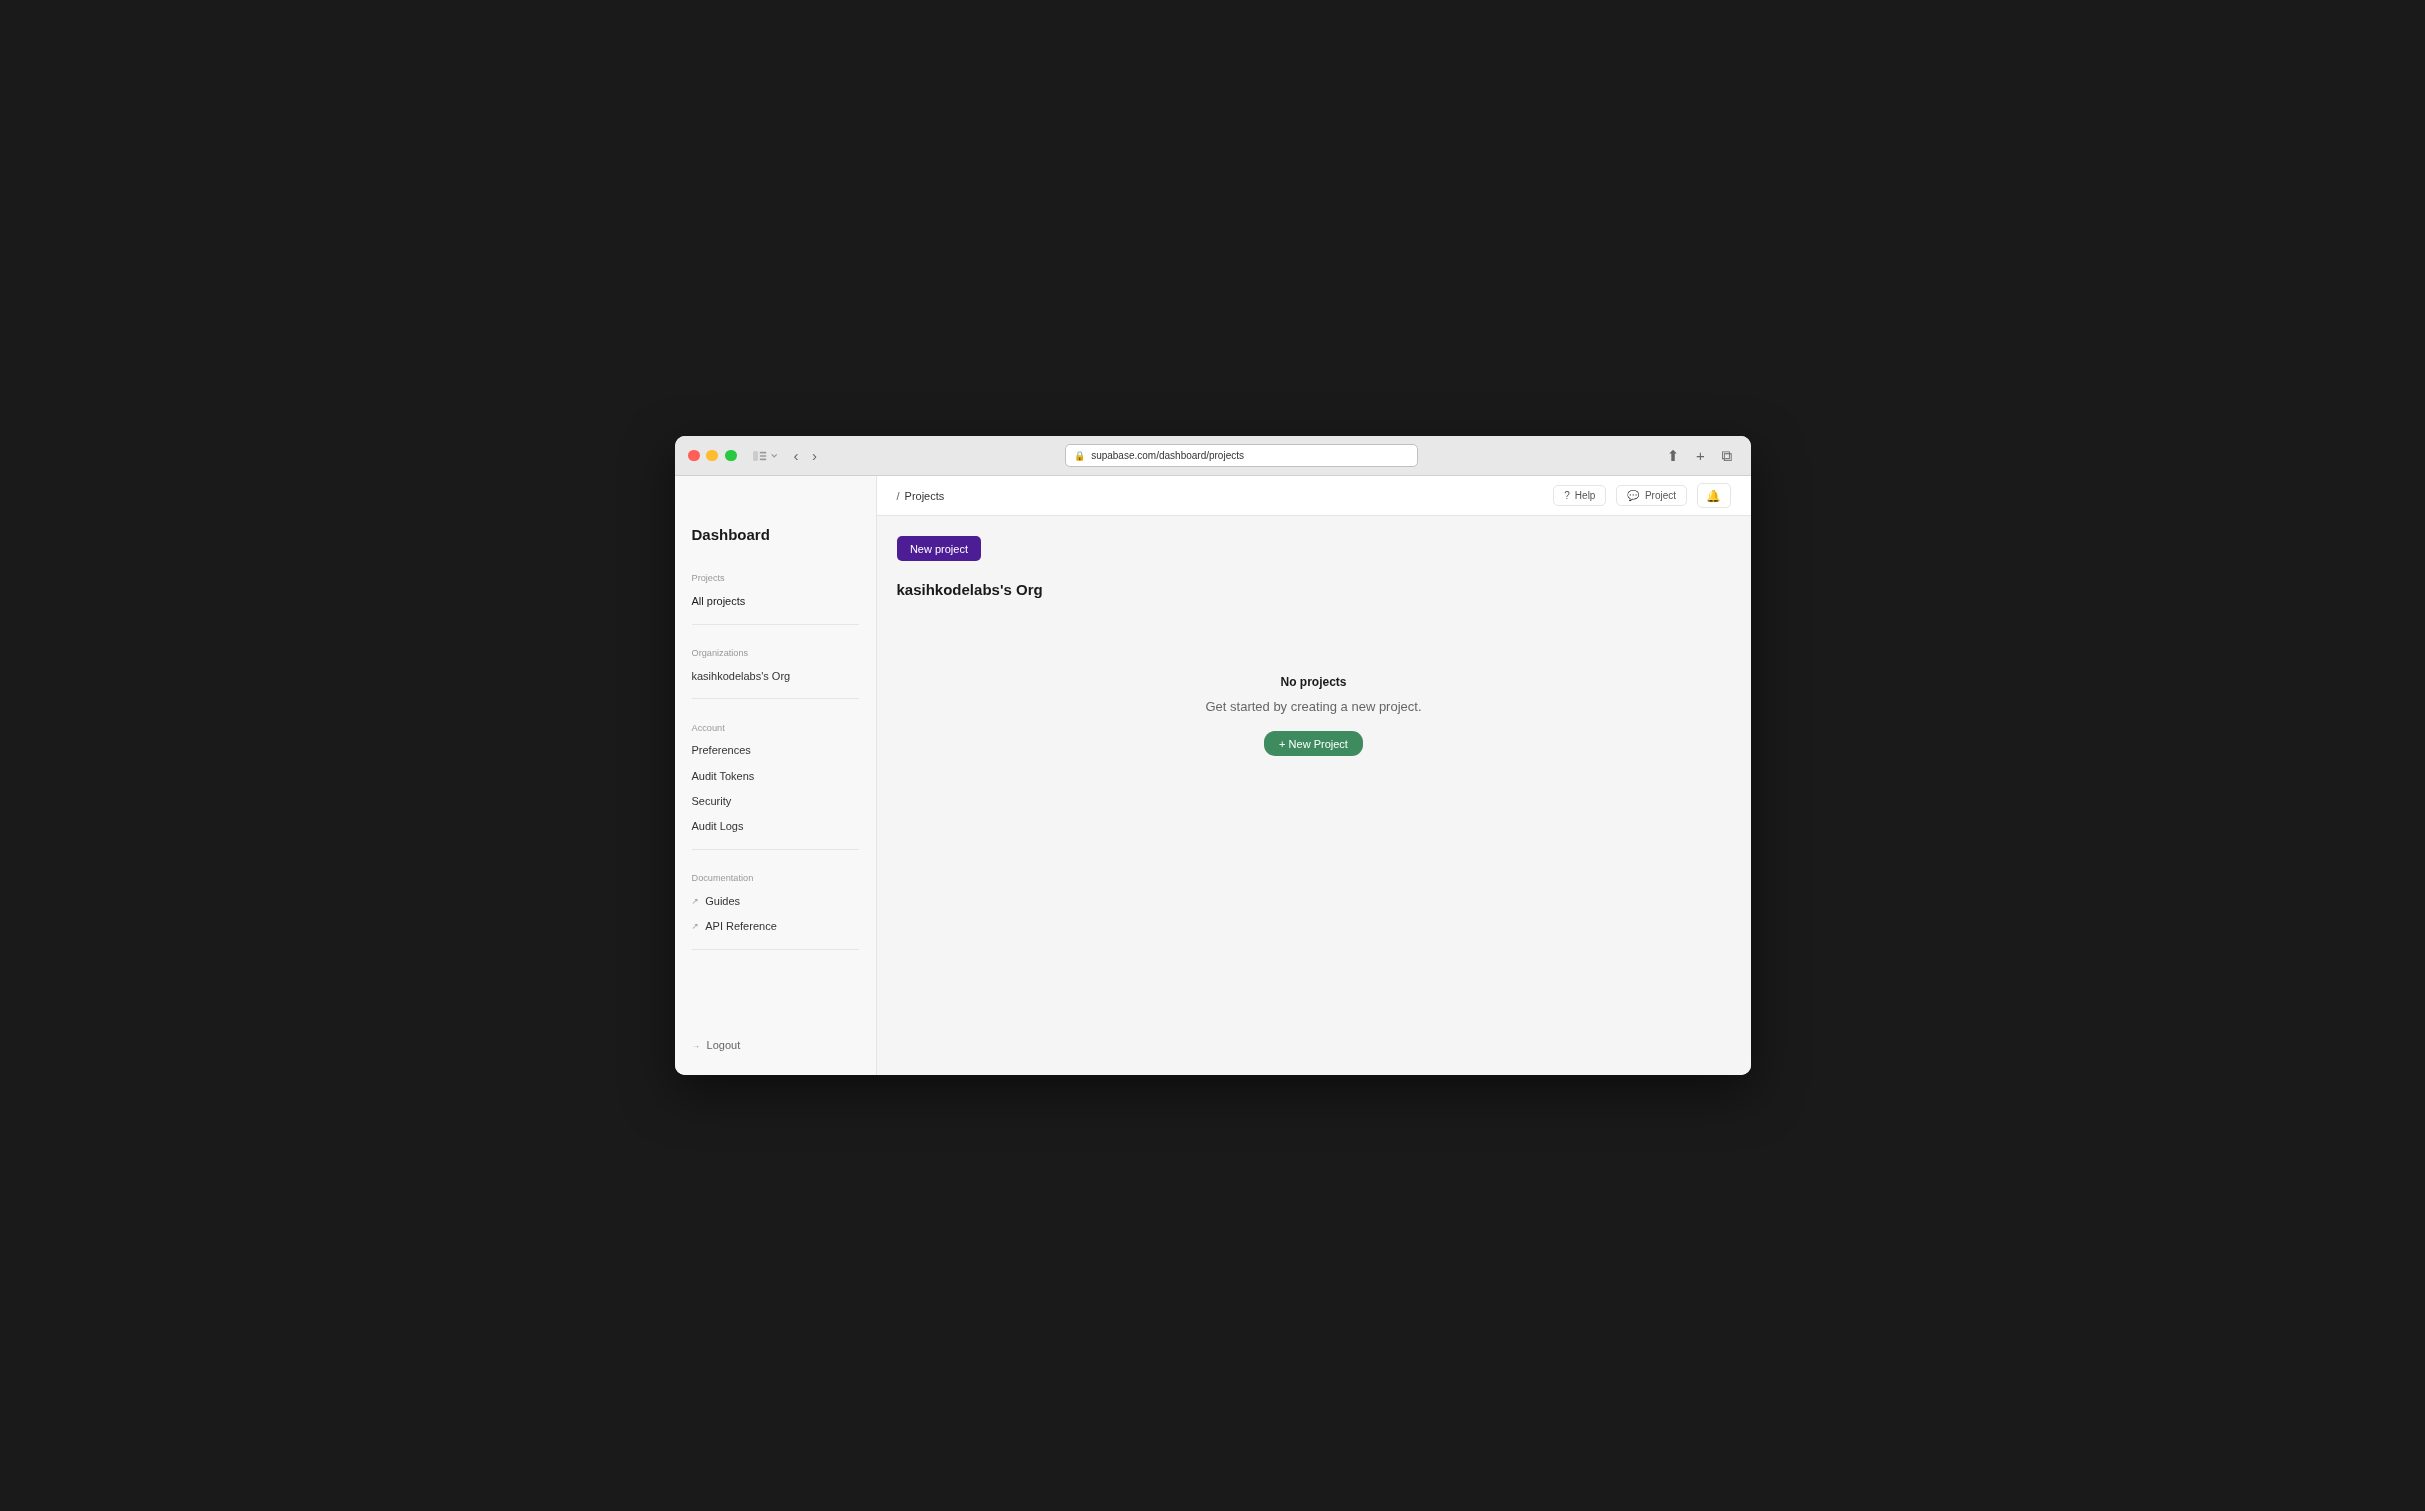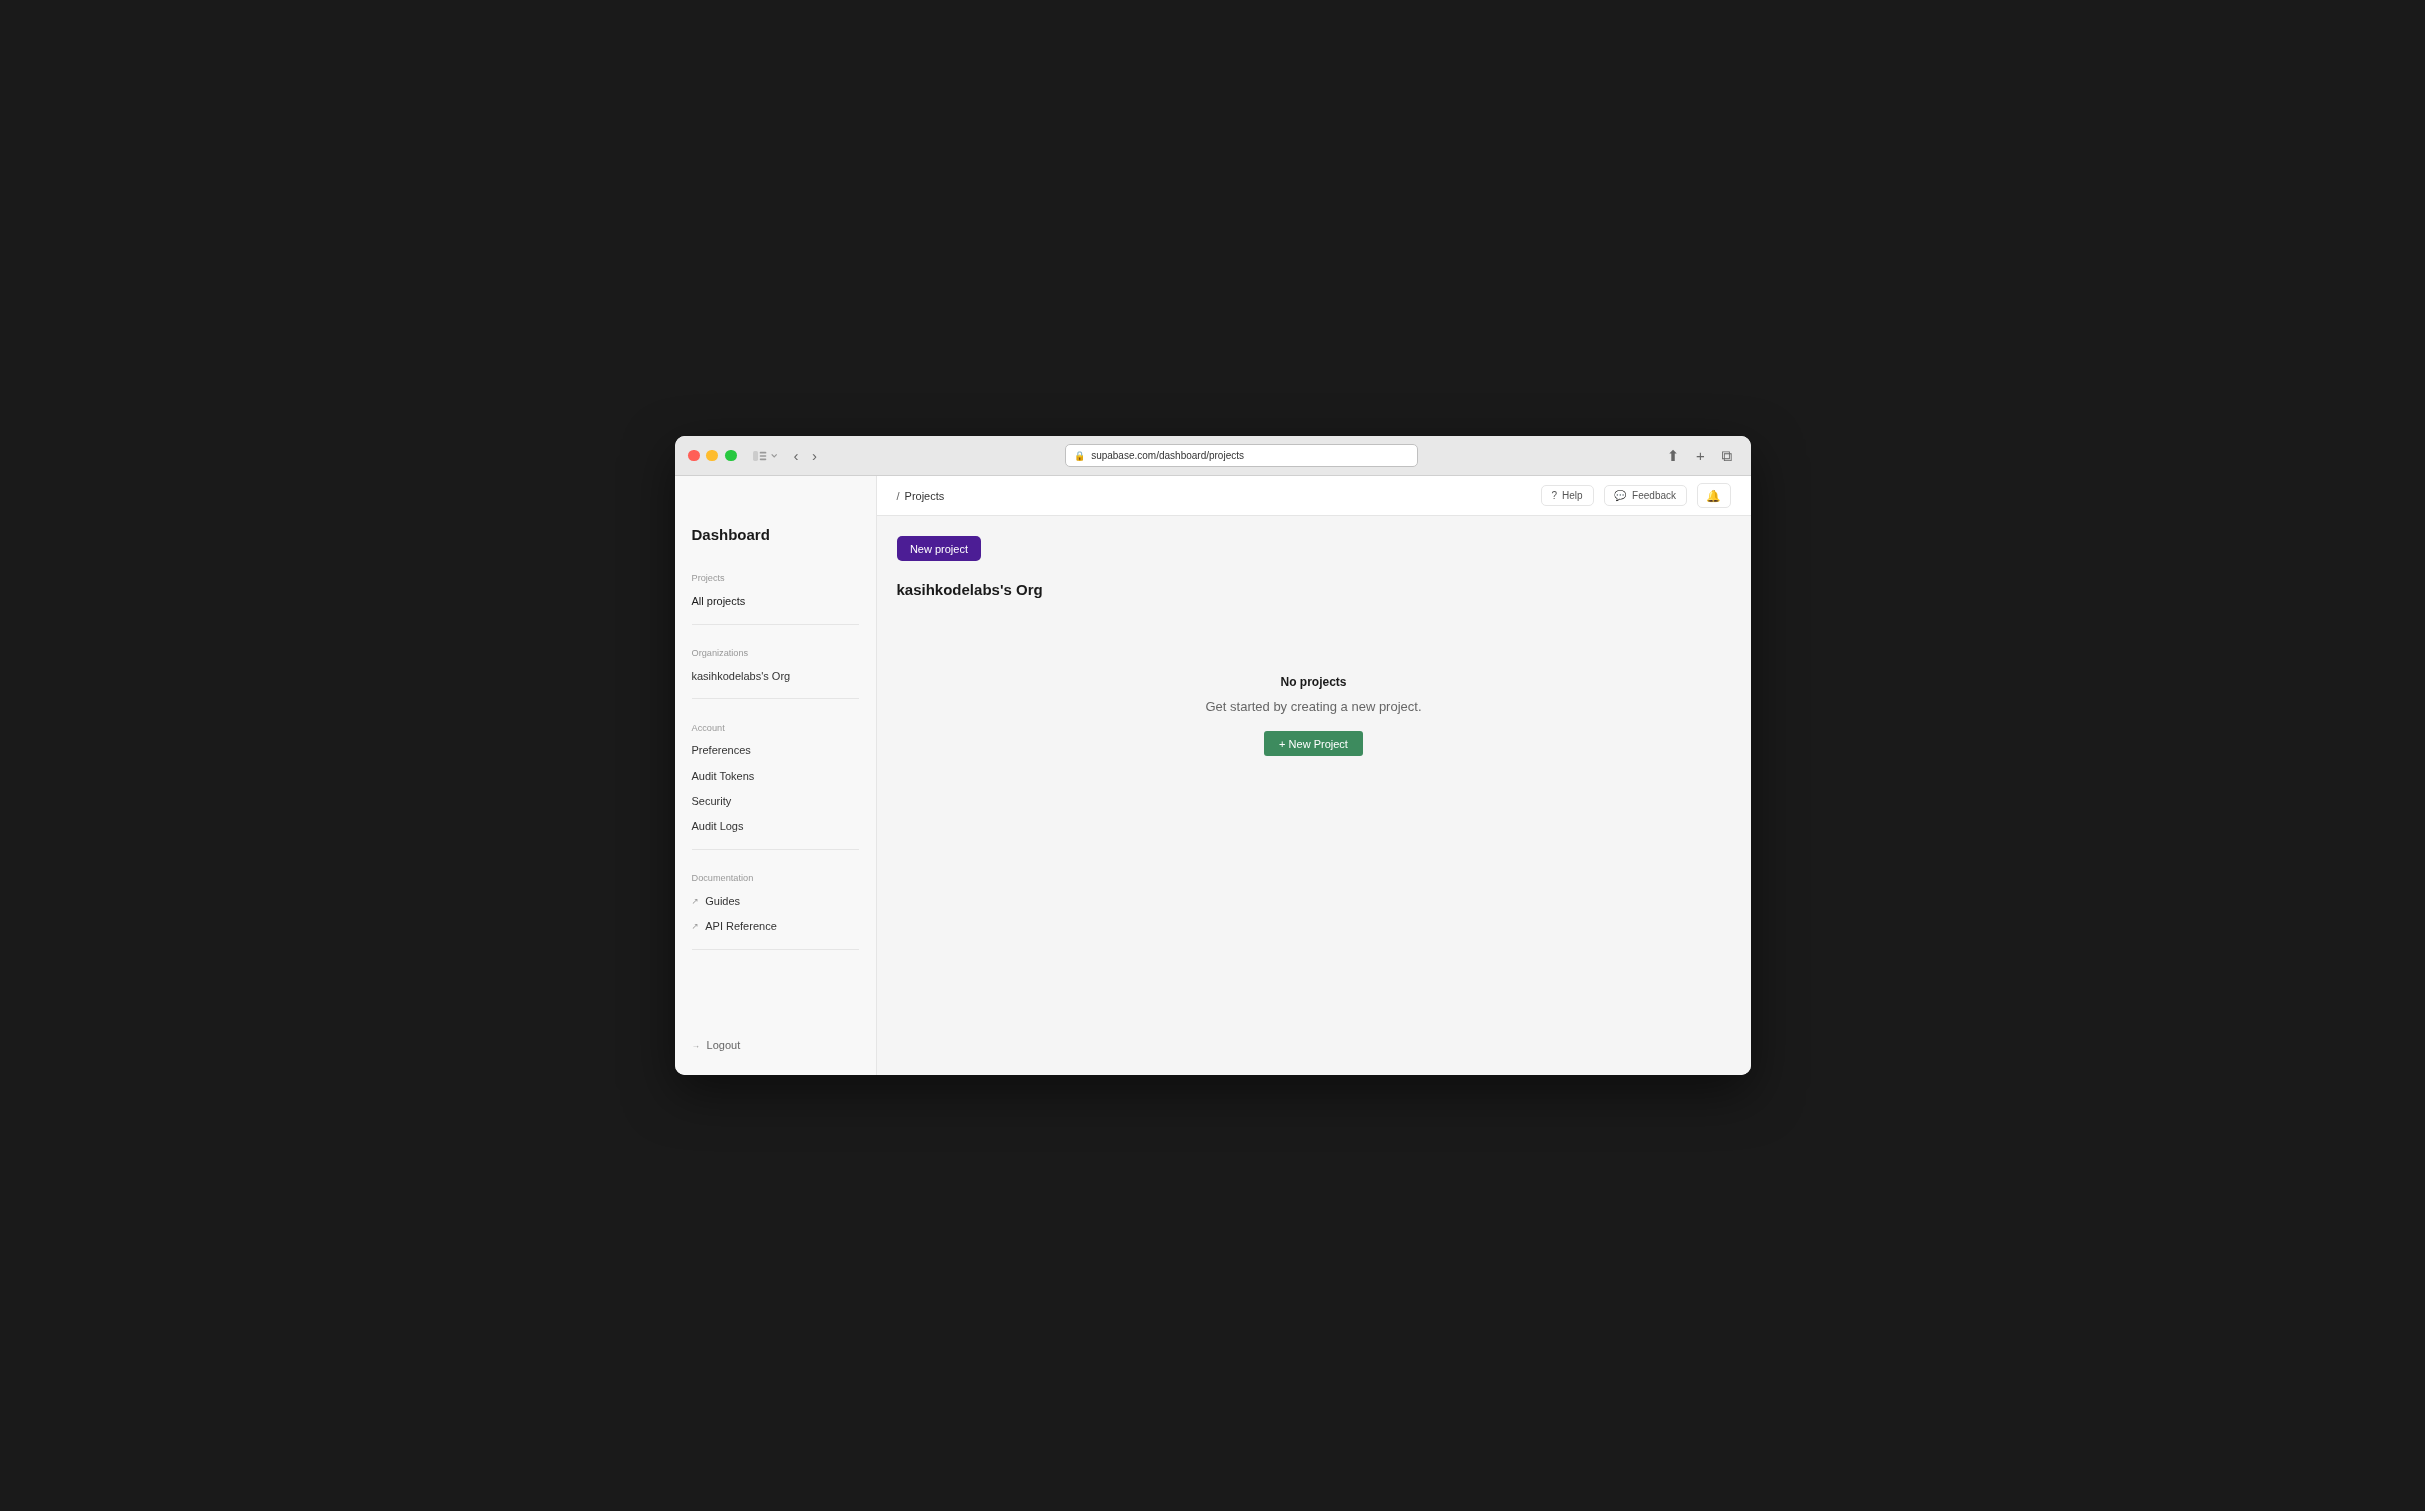--- a/index.html
+++ b/index.html
@@ -289,21 +289,21 @@
       color: #666;
     }
 
     .empty-new-project-btn {
       display: flex;
       align-items: center;
       gap: 5px;
       background: #3d8b5e;
       color: white;
       border: none;
-      border-radius: 3px;
+      border-radius: 11px;
       padding: 6.7px 15px;
       font-size: 11px;
       cursor: pointer;
       font-weight: 500;
       margin-top: 6.7px;
     }
   </style>
 </head>
 <body>
 
@@ -403,21 +403,21 @@
           <span>/</span>
           <span class="breadcrumb-current">Projects</span>
         </div>
         <div class="header-actions">
           <button class="header-btn">
             <span>?</span>
             <span>Help</span>
           </button>
           <button class="header-btn">
             <span>💬</span>
-            <span>Feedback</span>
+            <span>Project</span>
           </button>
           <button class="bell-btn">
             <span>🔔</span>
           </button>
         </div>
       </div>
 
       <div class="main-body">
         <button class="new-project-btn">New project</button>
 

